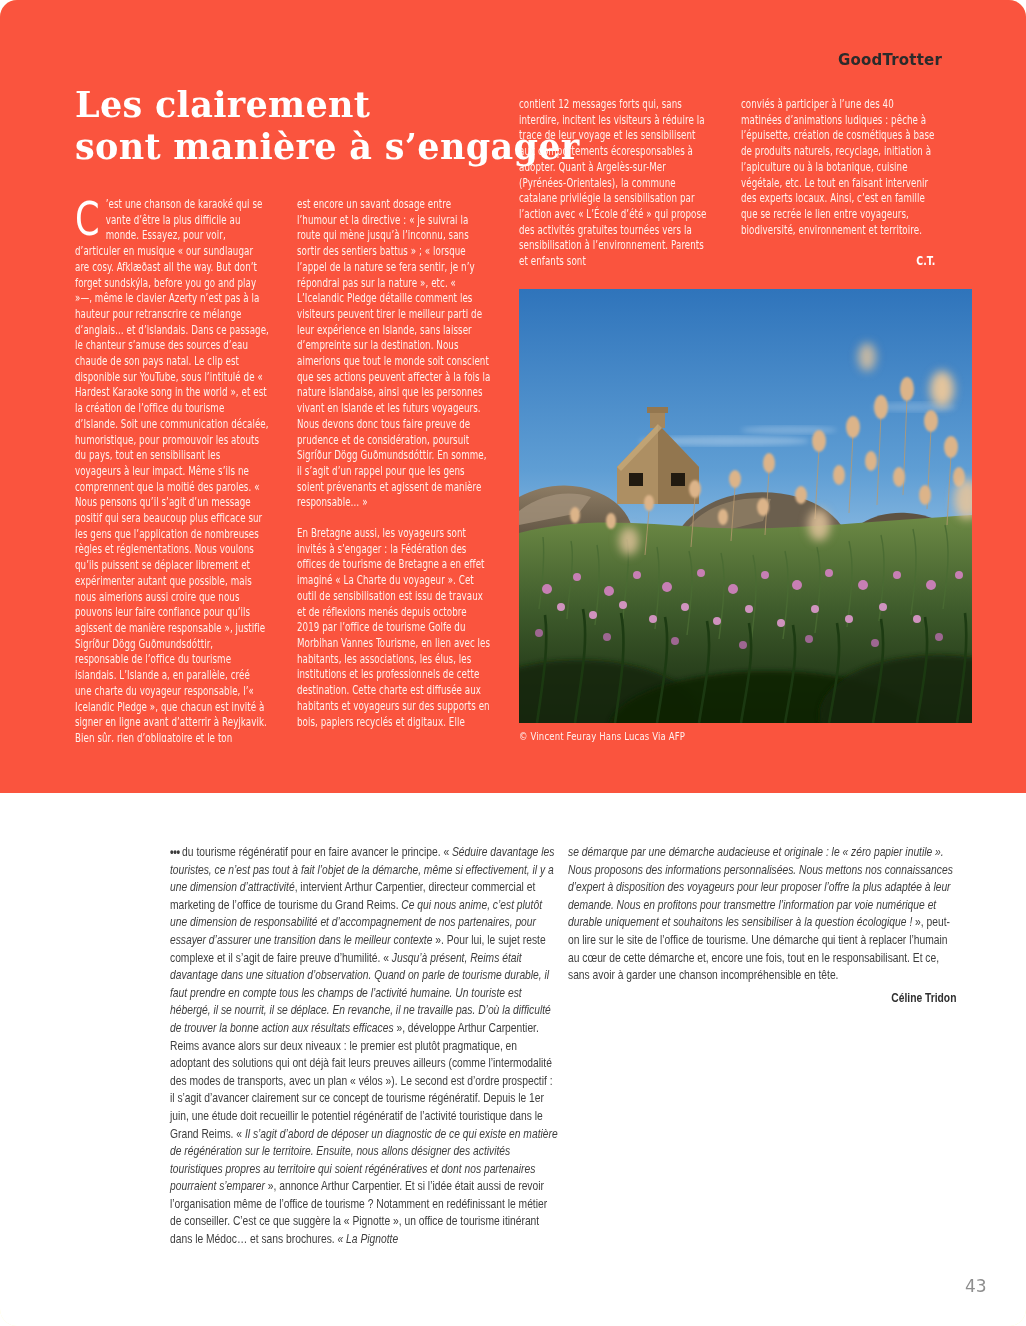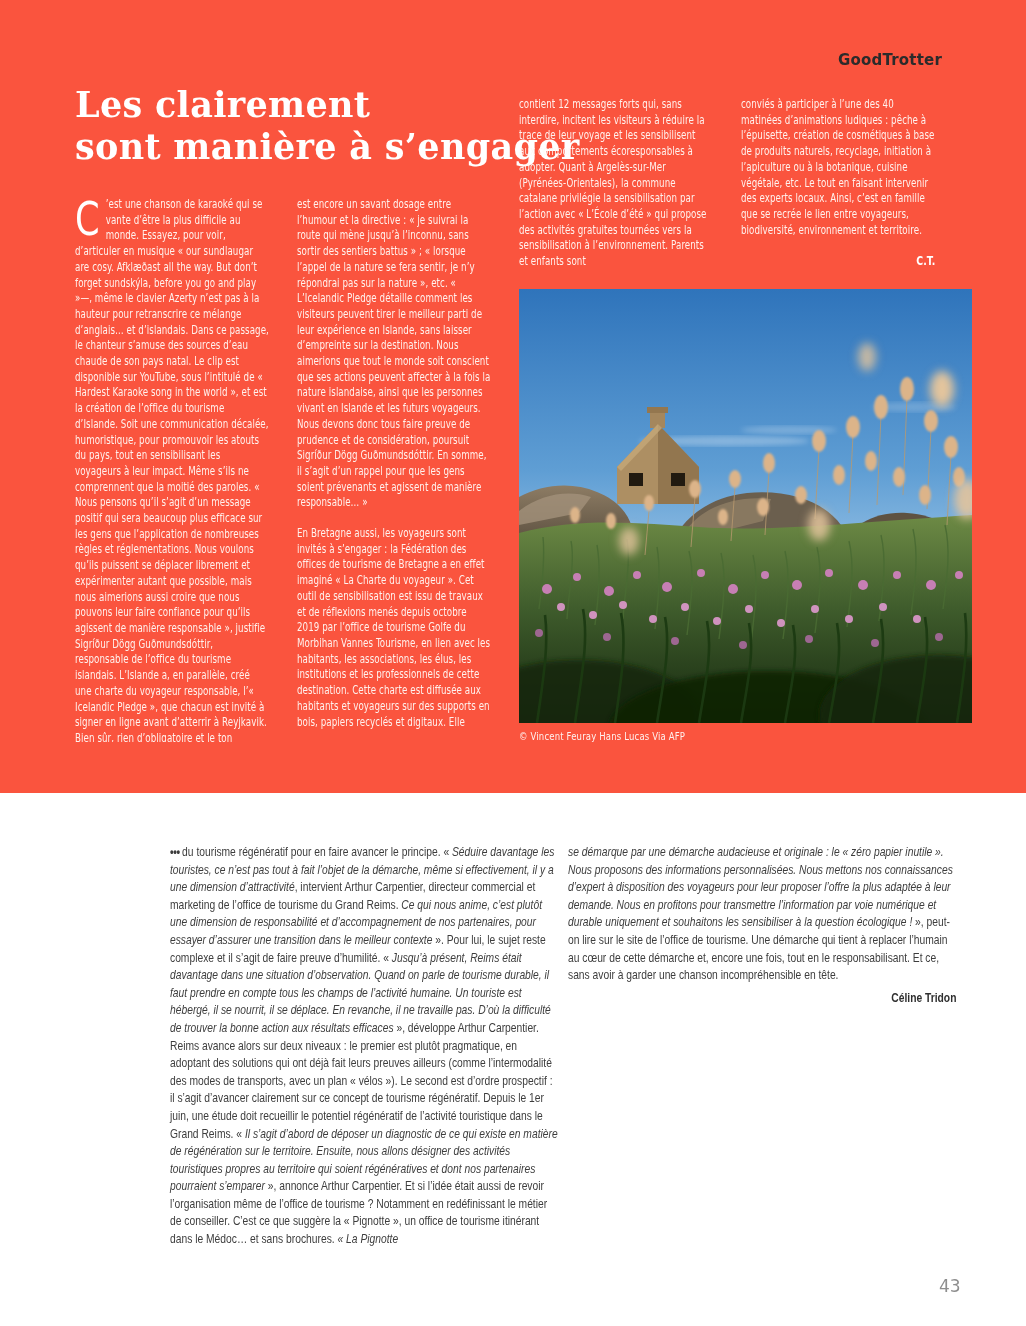--- a/index.html
+++ b/index.html
@@ -1,17 +1,17 @@
 <!DOCTYPE html>
 <html><head>
 <meta charset="utf-8">
 <style>
   html,body { margin:0; padding:0; background:#ffffff; }
   .page { position:relative; width:1026px; height:1326px; background:#fef9c3; overflow:hidden;
-          font-family:"DejaVu Sans", sans-serif; }
+          font-family:"DejaVu Sans", sans-serif;border-radius:17px; }
 
   
   .hero { position:absolute; left:0; top:0; width:1026px; height:793px; background:#fa543e; }
   .brand { position:absolute; top:51px; right:84px; font-size:15px; font-weight:bold;
            color:#2b2b2b; letter-spacing:.2px; }
   .headline { position:absolute; left:75px; top:84px; margin:0; font-family:"DejaVu Serif", serif;
               font-weight:700; font-size:35px; line-height:42px; color:#ffffff; letter-spacing:.3px; }
 
   .col { position:absolute; color:rgba(255,248,245,.96); width:259px;
          transform:scaleX(.75); transform-origin:0 0; }
@@ -33,21 +33,21 @@
            color:#3d3d3d; font-family:"Liberation Sans", sans-serif; }
   .bcol { position:absolute; top:50px; width:498px; transform:scaleX(.78); transform-origin:0 0;
           font-size:13.2px; line-height:17.6px; }
   .bcol p { margin:0; }
   .bcol-left  { left:170px; }
   .bcol-right { left:568px; }
   .it { font-style:italic; }
   .bd { font-weight:bold; letter-spacing:-.5px; }
   .byline2 { text-align:right; font-weight:bold; font-size:13.2px; color:#2f2f2f; margin-top:5px; }
 
-  .pagenum { position:absolute; left:939px; top:1276px; font-size:17px; color:#8e8e8e; }
+  .pagenum { position:absolute; left:965px; top:1276px; font-size:17px; color:#8e8e8e; }
 </style>
 </head>
 <body>
 
 <div class="page">
 
   <section class="hero">
     <div class="brand">GoodTrotter</div>
 
     <h1 class="headline"><span>Les clairement</span><br><span>sont manière à s’engager</span></h1>

